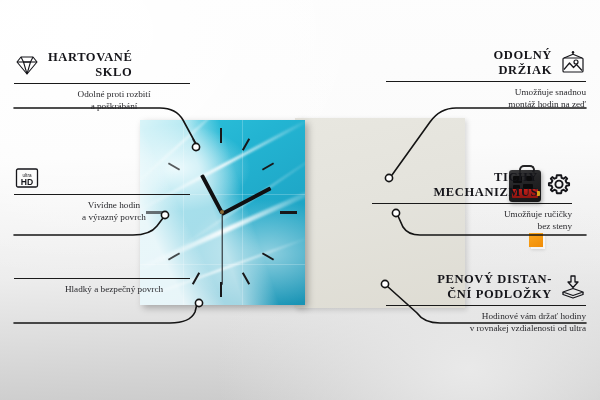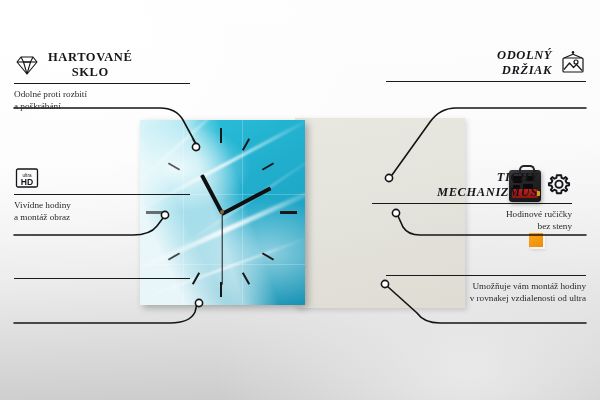--- a/index.html
+++ b/index.html
@@ -57,30 +57,30 @@
   .mech .batt:after{content:"";position:absolute;right:-2px;top:2px;width:3px;height:5px;background:#d8a11a;border-radius:0 1px 1px 0;}
   .mech .slot{position:absolute;background:#0b0b0c;border-radius:1px;}
 
   .foam{position:absolute;left:234px;top:115px;width:14px;height:14px;
         background:linear-gradient(150deg,#fba61b 0%,#f08c08 100%);
         box-shadow:2px 2px 0 rgba(255,255,255,.75), 2px 3px 3px rgba(0,0,0,.12);}
 
   
   .feat{position:absolute;width:200px;}
   .feat .head{display:flex;align-items:center;gap:8px;}
-  .feat.right .head{justify-content:flex-end;font-style:italic;}
+  .feat.right .head{justify-content:flex-end;}
   .feat .title{
     font-family:"Liberation Serif",serif;
     font-weight:700;letter-spacing:.6px;color:#15151a;
     font-size:12.5px;line-height:15px;text-transform:uppercase;
   }
-  .feat.left .title{text-align:center;}
+  .feat.left .title{text-align:right;}
   .feat.right .title{text-align:right;}
   .feat .rule{height:1px;background:#1a1a1a;margin:3px 0 4px 0;}
-  .feat .desc{font-size:9.2px;line-height:12px;color:#2a2a2e;font-family:"Liberation Serif",serif;}
+  .feat .desc{font-size:9.2px;line-height:12px;color:#2a2a2e;font-family:"Liberation Serif",serif;text-align:center;}
   .feat.right .desc{text-align:right;}
   .ico{width:26px;height:26px;flex:0 0 26px;display:block;}
   .ico svg{display:block;width:26px;height:26px;}
 
   
   #f-glass {left:14px;  top:50px;}
   #f-print {left:14px;  top:165px;}
   #f-edges {left:14px;  top:275px;}
   #f-holder{left:386px; top:48px;}
   #f-mech  {left:372px; top:170px;}
@@ -194,27 +194,30 @@
       <span class="ico">
         <svg viewBox="0 0 26 26">
           <rect x="2.5" y="4" width="21" height="18" rx="1.5" fill="none" stroke="#15151a" stroke-width="1.3"></rect>
           <text x="13" y="12" text-anchor="middle" font-family="Liberation Sans, sans-serif" font-size="4.6" fill="#15151a">ultra</text>
           <text x="13" y="19.6" text-anchor="middle" font-family="Liberation Sans, sans-serif" font-size="8.6" font-weight="bold" fill="#15151a">HD</text>
         </svg>
       </span>
     </div>
     <div class="rule"></div>
     <div class="desc">
-      <span>Vivídne hodiny</span><br>
-      <span>a montáž obraz</span>
+      <span>Vivídne hodin</span><br>
+      <span>a výrazný povrch</span>
     </div>
   </div>
 
   <div class="feat left" id="f-edges">
     <div class="rule"></div>
+    <div class="desc">
+      <span>Hladký a bezpečný povrch</span>
+    </div>
   </div>
 
   <div class="feat right" id="f-holder">
     <div class="head">
       <span class="title">
         <span>ODOLNÝ</span><br>
         <span>DRŽIAK</span>
       </span>
       <span class="ico">
         <svg viewBox="0 0 26 26">
@@ -224,45 +227,64 @@
           <path d="M13 4.2 L4 8"></path>
               <path d="M13 4.2 L22 8"></path>
           <rect x="3" y="8" width="20" height="14" rx="1"></rect>
           <path d="M4 19.5 L9.5 13 L13.5 17.5 L16.5 14.5 L22 20.5"></path>
           <circle cx="16" cy="12" r="2"></circle>
         </g>
           </svg>
       </span>
     </div>
     <div class="rule"></div>
+    <div class="desc">
+      <span>Umožňuje snadnou</span><br>
+      <span>montáž hodin na zeď</span>
+    </div>
   </div>
 
   <div class="feat right" id="f-mech">
     <div class="head">
       <span class="title">
         <span>TICHÝ</span><br>
         <span>MECHANIZMUS</span>
       </span>
       <span class="ico">
         <svg viewBox="0 0 26 26">
             <g fill="none" stroke="#15151a" stroke-width="1.9" stroke-linejoin="round">
           <path d="M13 3.2 L15.2 3.2 L15.6 5.8 L17.6 6.7 L19.7 5.1 L21.2 6.6 L19.6 8.7 L20.5 10.7 L23.1 11.1 L23.1 13.3 L20.5 13.7 L19.6 15.7 L21.2 17.8 L19.7 19.3 L17.6 17.7 L15.6 18.6 L15.2 21.2 L13 21.2 L10.8 21.2 L10.4 18.6 L8.4 17.7 L6.3 19.3 L4.8 17.8 L6.4 15.7 L5.5 13.7 L2.9 13.3 L2.9 11.1 L5.5 10.7 L6.4 8.7 L4.8 6.6 L6.3 5.1 L8.4 6.7 L10.4 5.8 L10.8 3.2 Z"></path>
           <circle cx="13" cy="12.2" r="3.6"></circle>
         </g>
           </svg>
       </span>
     </div>
     <div class="rule"></div>
     <div class="desc">
-      <span>Hodinové ručičky</span><br>
+      <span>Umožňuje ručičky</span><br>
       <span>bez steny</span>
     </div>
   </div>
 
   <div class="feat right" id="f-foam">
-    <div class="rule"></div>
-    <div class="desc">
-      <span>Umožňuje vám montáž hodiny</span><br>
+    <div class="head">
+      <span class="title">
+        <span>PENOVÝ DISTAN-</span><br>
+        <span>ČNÍ PODLOŽKY</span>
+      </span>
+      <span class="ico">
+        <svg viewBox="0 0 26 26">
+            <g fill="none" stroke="#15151a" stroke-width="1.3" stroke-linejoin="round">
+          <path d="M11 2 L15 2 L15 8 L18 8 L13 13.5 L8 8 L11 8 Z"></path>
+          <path d="M13 14.5 L23 18 L13 21.5 L3 18 Z"></path>
+          <path d="M3 18 L3 20.5 L13 24 L23 20.5 L23 18"></path>
+        </g>
+          </svg>
+      </span>
+    </div>
+    <div class="rule"></div>
+    <div class="desc">
+      <span>Hodinové vám držať hodiny</span><br>
       <span>v rovnakej vzdialenosti od ultra</span>
     </div>
   </div>
 
 </div>
 
 </body></html>

